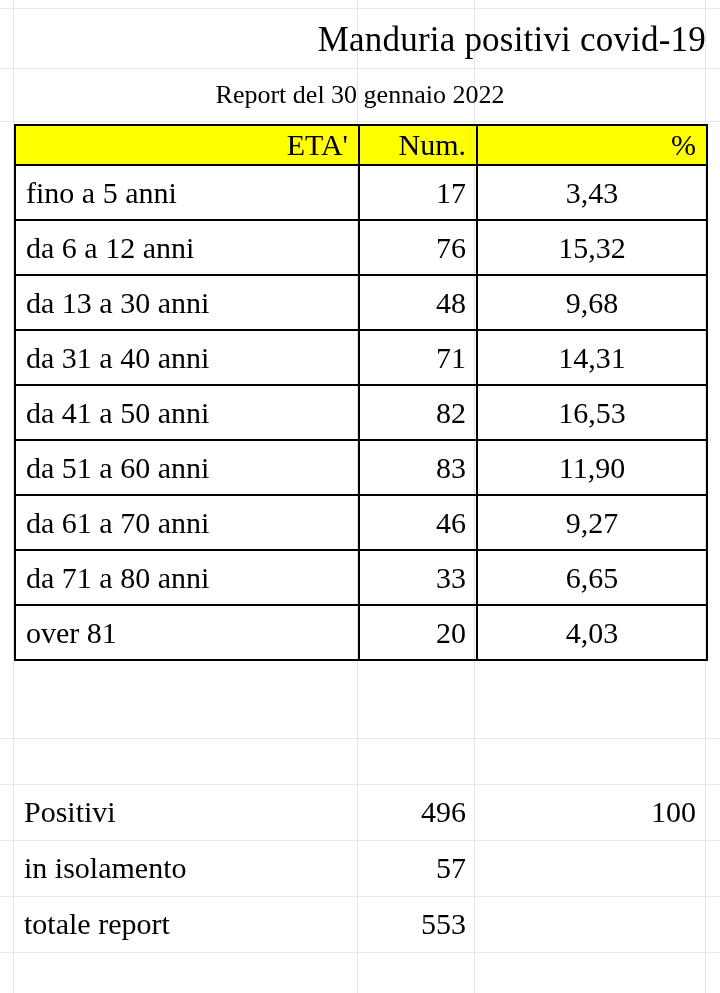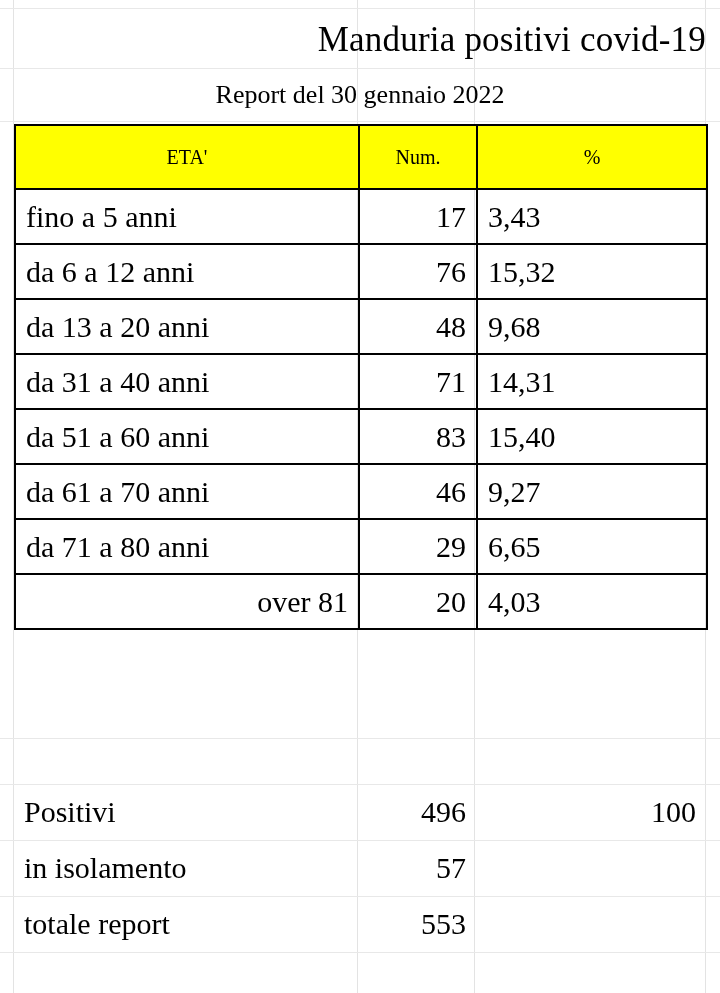--- a/index.html
+++ b/index.html
@@ -81,28 +81,28 @@
     border: 2px solid #000000;
     height: 55px;
     padding: 0 10px;
     font-size: 30px;
     font-weight: normal;
     vertical-align: middle;
     box-sizing: border-box;
   }
   table.main thead th {
     background: #ffff00;
-    text-align: center;
-    font-size: 20px;
-    height: 64px;
+    text-align: right;
+    font-size: 30px;
+    height: 40px;
   }
   td.age { text-align: left; }
-  td.age.center { text-align: right; }
+  td.age.center { text-align: left; }
   td.num { text-align: right; }
-  td.pct { text-align: left; }
+  td.pct { text-align: center; }
 
   
   table.summary {
     position: absolute;
     left: 14px;
     top: 784px;
     border-collapse: collapse;
     table-layout: fixed;
     width: 692px;
   }
@@ -162,42 +162,47 @@
         <td class="age">fino  a   5 anni</td>
         <td class="num">17</td>
         <td class="pct">3,43</td>
       </tr>
       <tr>
         <td class="age">da 6 a  12  anni</td>
         <td class="num">76</td>
         <td class="pct">15,32</td>
       </tr>
       <tr>
-        <td class="age">da 13 a 20 anni</td>
+        <td class="age">da 13 a 30 anni</td>
         <td class="num">48</td>
         <td class="pct">9,68</td>
       </tr>
       <tr>
         <td class="age">da 31 a 40 anni</td>
         <td class="num">71</td>
         <td class="pct">14,31</td>
       </tr>
       <tr>
+        <td class="age">da 41 a 50 anni</td>
+        <td class="num">82</td>
+        <td class="pct">16,53</td>
+      </tr>
+      <tr>
         <td class="age">da 51 a 60 anni</td>
         <td class="num">83</td>
-        <td class="pct">15,40</td>
+        <td class="pct">11,90</td>
       </tr>
       <tr>
         <td class="age">da 61 a 70 anni</td>
         <td class="num">46</td>
         <td class="pct">9,27</td>
       </tr>
       <tr>
         <td class="age">da 71 a 80 anni</td>
-        <td class="num">29</td>
+        <td class="num">33</td>
         <td class="pct">6,65</td>
       </tr>
       <tr>
         <td class="age center">over 81</td>
         <td class="num">20</td>
         <td class="pct">4,03</td>
       </tr>
     </tbody>
   </table>
 

